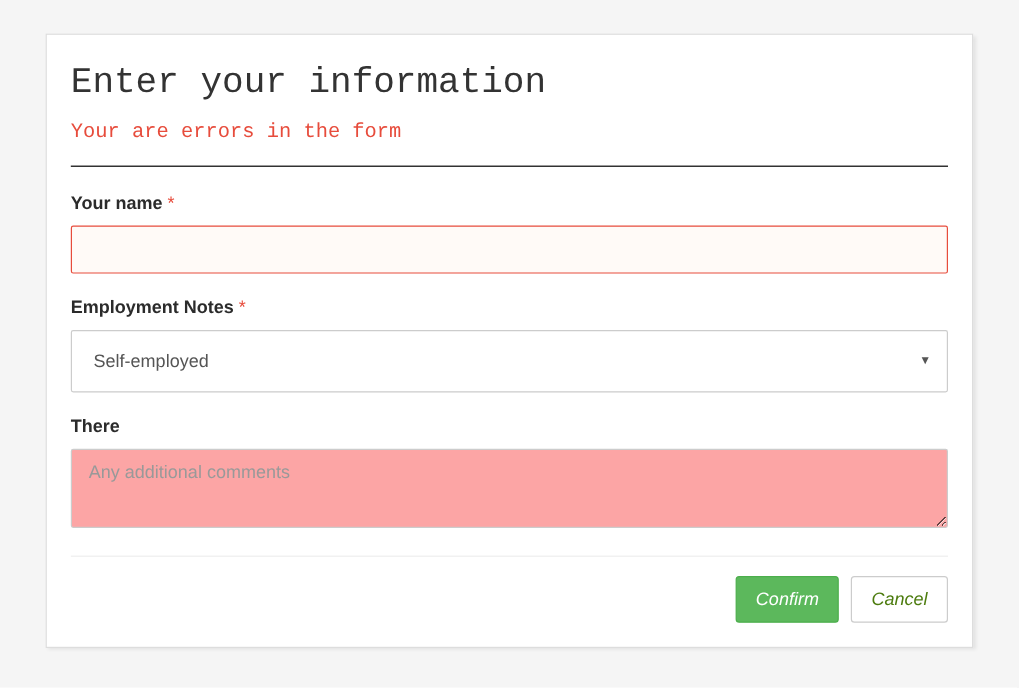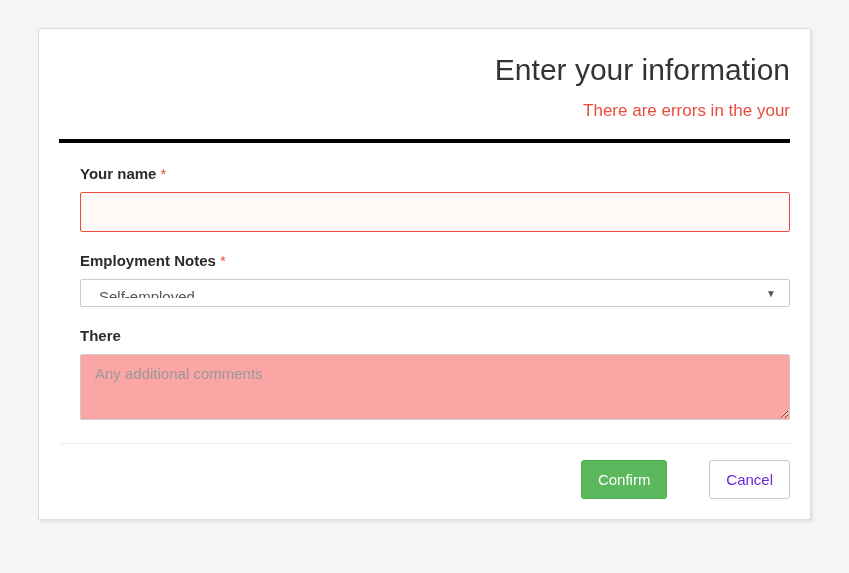--- a/index.html
+++ b/index.html
@@ -14,38 +14,38 @@
       font-size: 14px;
       color: #333;
     }
     .panel {
       background: #fff;
       border: 1px solid #ddd;
       box-shadow: 2px 2px 3px rgba(0,0,0,0.08);
       padding: 18px 20px 20px 20px;
     }
     .panel-header {
-      text-align: right;
+      text-align: left;
       padding: 6px 0 18px 0;
-      border-bottom: 4px solid #000000;
+      border-bottom: 1px solid #000000;
       margin-bottom: 22px;
+      font-family: Liberation Mono, monospace;
     }
     .title {
       font-size: 30px;
       font-weight: 500;
       color: #333;
       margin-bottom: 14px;
     }
     .error-msg {
       color: #e74c3c;
       font-size: 17px;
     }
     .form-group {
       margin-bottom: 20px;
-      margin-left: 21px;
     }
     .label-row {
       font-weight: 700;
       font-size: 15px;
       color: #2b2b2b;
       margin-bottom: 10px;
     }
     .req {
       color: #e74c3c;
       font-weight: 400;
@@ -64,21 +64,21 @@
     .input-text.error {
       border-color: #e74c3c;
       background: #fffaf7;
     }
     .select-wrap {
       position: relative;
       width: 100%;
     }
     .select {
       width: 100%;
-      height: 28px;
+      height: 52px;
       padding: 8px 30px 8px 18px;
       font-size: 15px;
       color: #555;
       background: #fff;
       border: 1px solid #ccc;
       border-radius: 2px;
       appearance: none;
       -webkit-appearance: none;
       outline: none;
       cursor: pointer;
@@ -118,42 +118,42 @@
     }
     .btn {
       display: inline-block;
       padding: 8px 16px;
       font-size: 15px;
       border-radius: 3px;
       cursor: pointer;
       line-height: 1.4;
       text-align: right;
       vertical-align: middle;
+      font-style: italic;
     }
     .btn-confirm {
       background: #5cb85c;
       color: #fff;
       border: 1px solid #4cae4c;
       margin-right: 6px;
     }
     .btn-cancel {
       background: #fff;
-      color: #6d28d9;
+      color: #4d7c0f;
       border: 1px solid #ccc;
-      margin-left: 32px;
     }
   </style>
 </head>
 <body>
 
 <div class="panel">
 
   <div class="panel-header">
     <div class="title">Enter your information</div>
-    <div class="error-msg">There are errors in the your</div>
+    <div class="error-msg">Your are errors in the form</div>
   </div>
 
   <div class="form-group">
     <div class="label-row">
       <span>Your name</span>
       <span class="req">*</span>
     </div>
     <input type="text" class="input-text error" value="" style="">
   </div>
 

